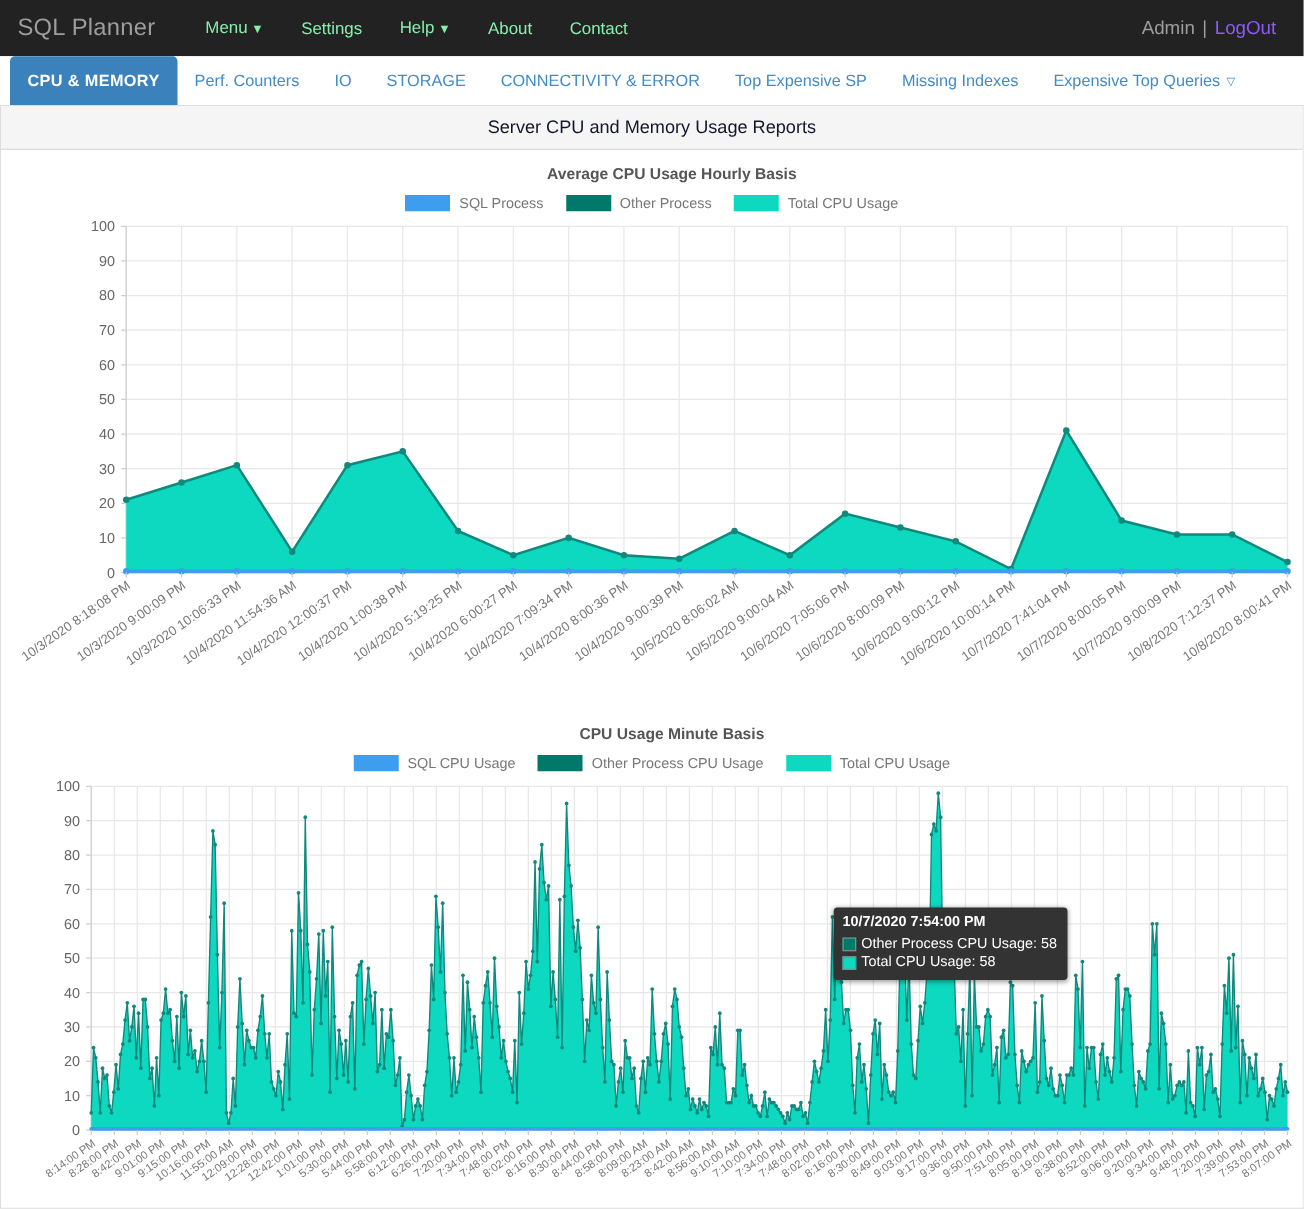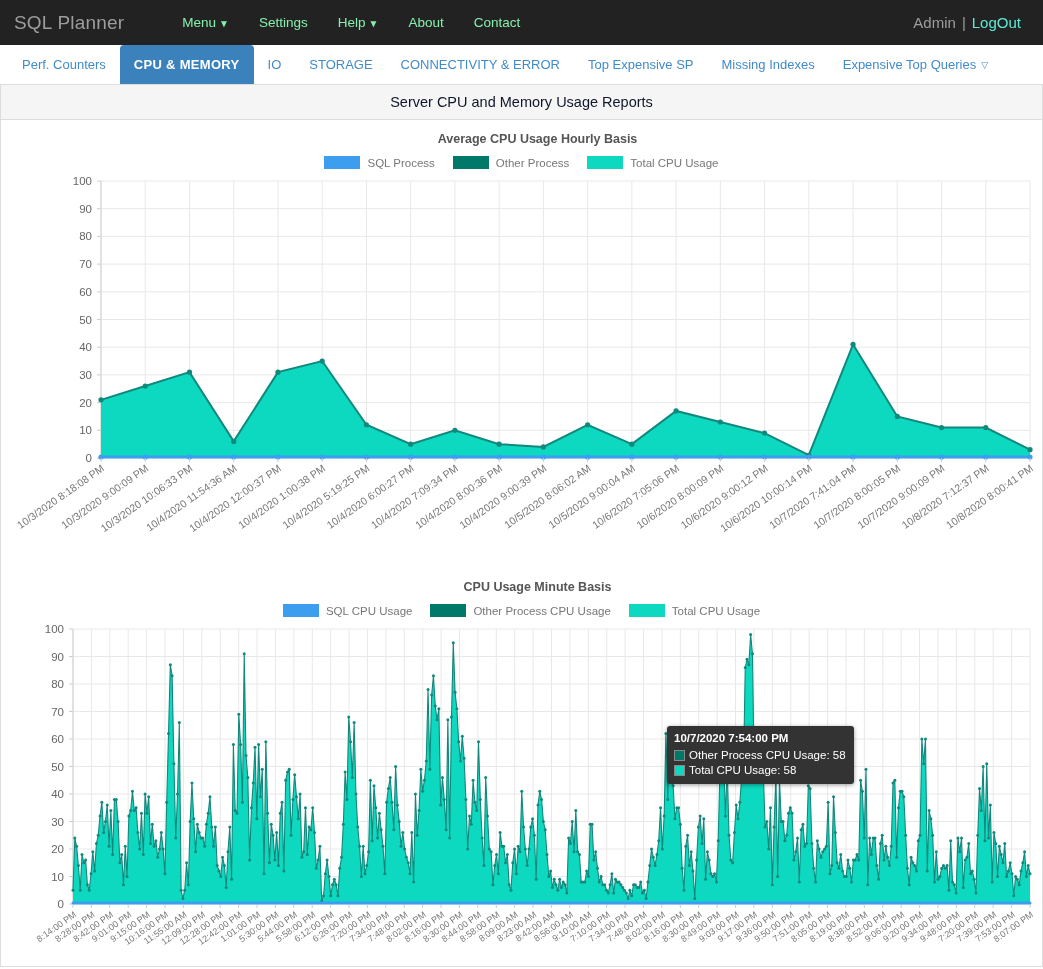--- a/index.html
+++ b/index.html
@@ -16,21 +16,21 @@
     height: 45px;
     background: #222222;
     display: flex;
     align-items: center;
     padding: 0 14px 0 14px;
   }
   .brand {
     color: #9d9d9d;
     font-size: 19px;
     letter-spacing: .2px;
-    margin-right: 43px;
+    margin-right: 25px;
     white-space: nowrap;
   }
   .nav-links { display: flex; align-items: center; gap: 0px; }
   .nav-link {
     color: #86efac;
     font-size: 13.5px;
     padding: 0 15px;
     white-space: nowrap;
     line-height: 45px;
     cursor: pointer;
@@ -39,21 +39,21 @@
   .nav-right {
     margin-left: auto;
     display: flex;
     align-items: center;
     font-size: 15px;
     white-space: nowrap;
     padding-right: 8px;
   }
   .nav-right .user { color: #9d9d9d; }
   .nav-right .sep { color: #9d9d9d; margin: 0 6px; }
-  .nav-right .logout { color: #5eead4; cursor: pointer; text-align: right; }
+  .nav-right .logout { color: #8b5cf6; cursor: pointer; text-align: right; }
 
   
   .tabstrip {
     height: 40px;
     background: #ffffff;
     display: flex;
     align-items: stretch;
     border-bottom: 1px solid #dddddd;
     padding-left: 8px;
   }
@@ -145,22 +145,22 @@
     <div class="nav-link">Contact</div>
   </div>
   <div class="nav-right">
     <span class="user">Admin</span>
     <span class="sep">|</span>
     <span class="logout">LogOut</span>
   </div>
 </div>
 
 <div class="tabstrip">
+  <div class="tab active">CPU &amp; MEMORY</div>
   <div class="tab">Perf. Counters</div>
-  <div class="tab active">CPU &amp; MEMORY</div>
   <div class="tab">IO</div>
   <div class="tab">STORAGE</div>
   <div class="tab">CONNECTIVITY &amp; ERROR</div>
   <div class="tab">Top Expensive SP</div>
   <div class="tab">Missing Indexes</div>
   <div class="tab">
       <span>Expensive Top Queries</span>
       <span class="tcaret">▽</span>
     </div>
 </div>

